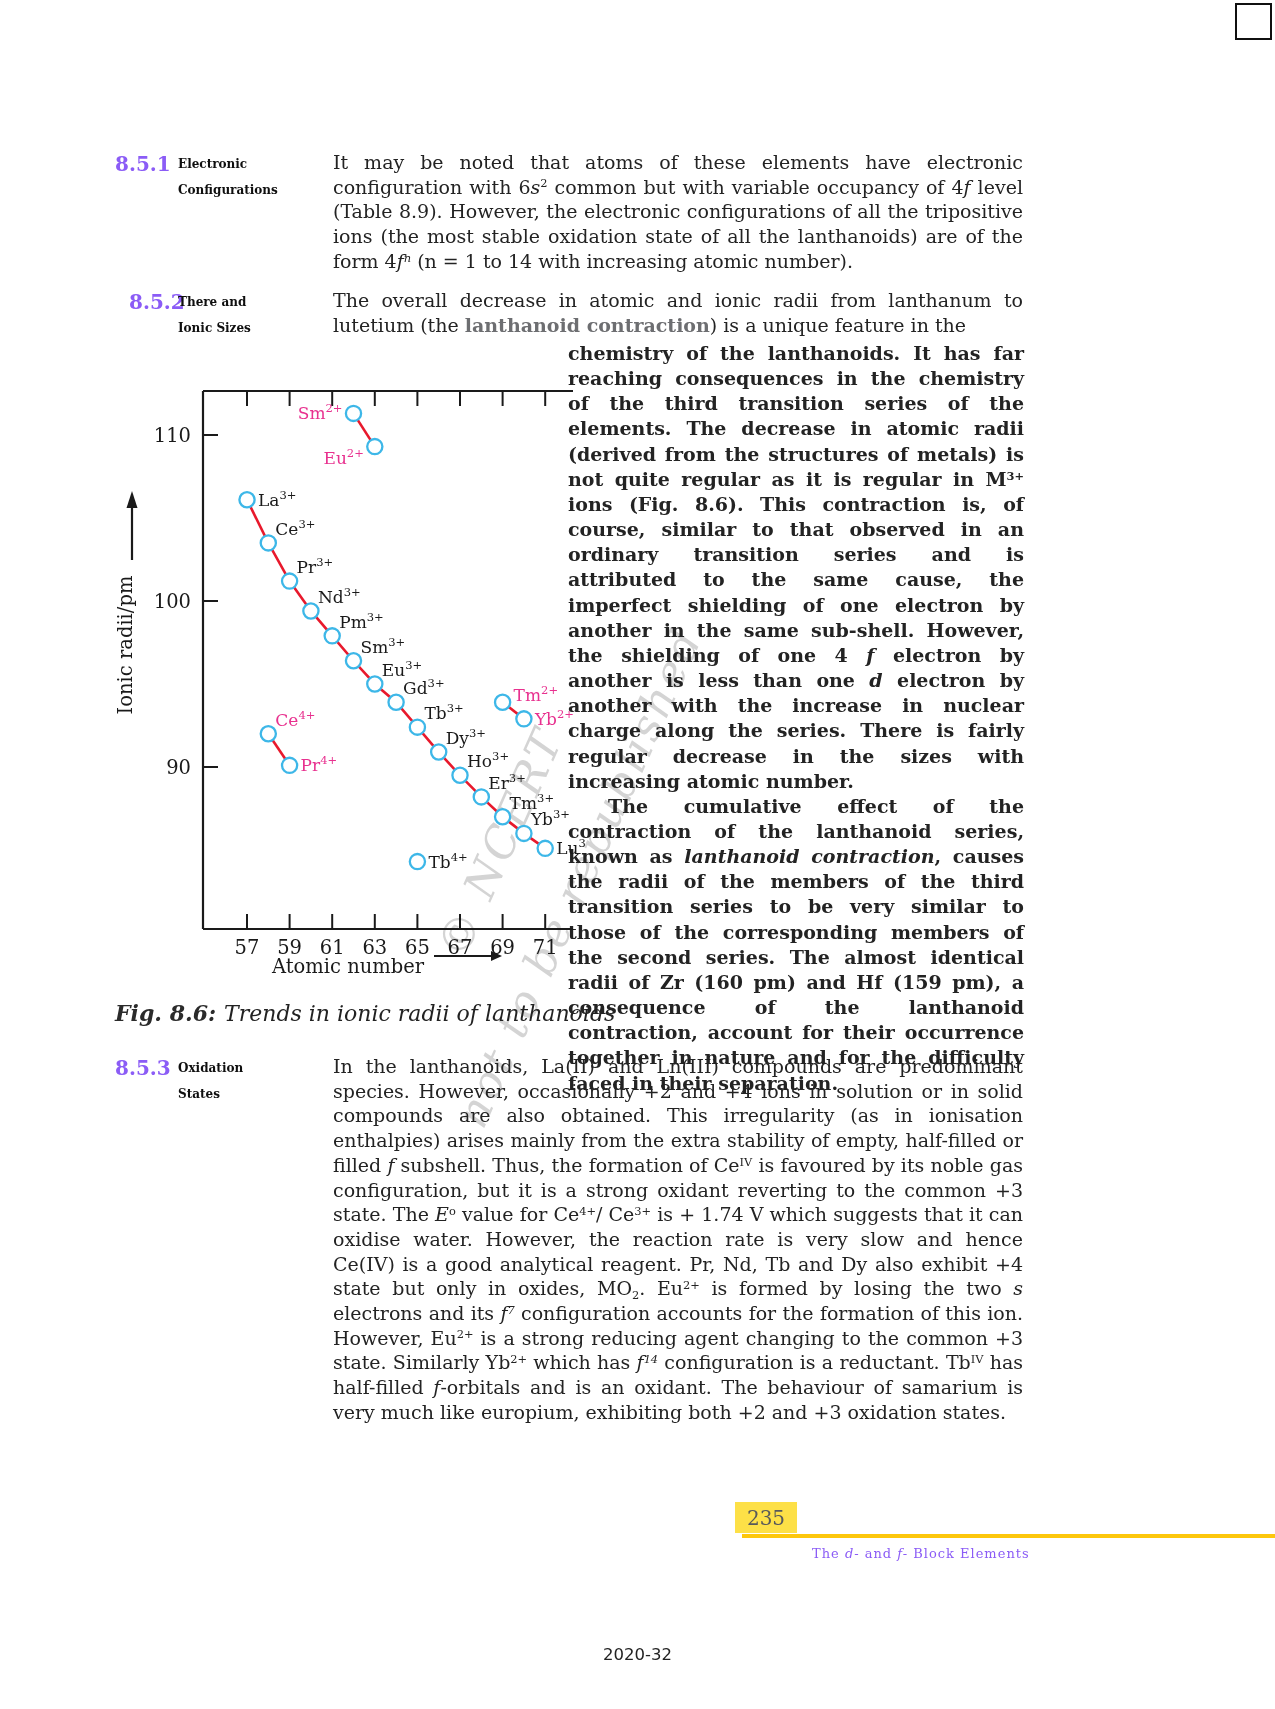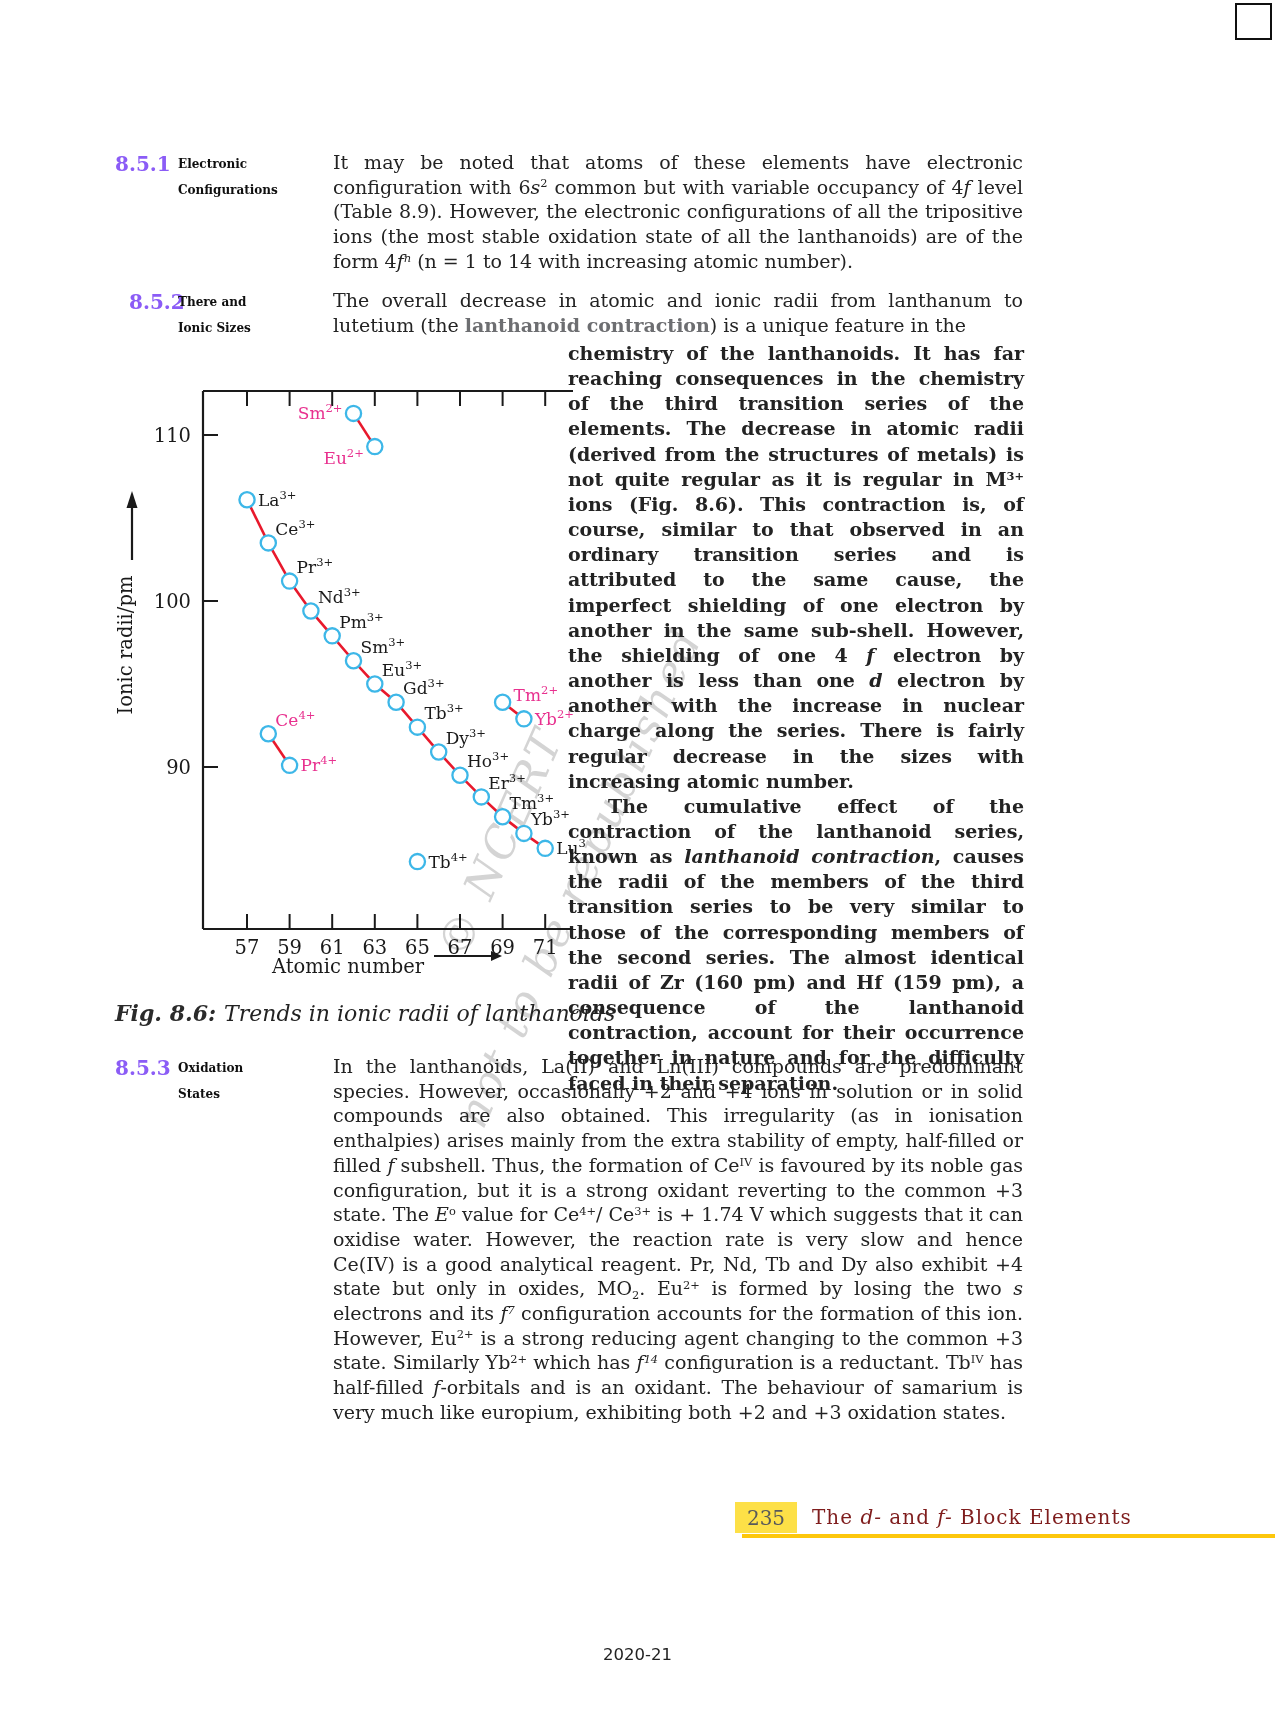--- a/index.html
+++ b/index.html
@@ -25,21 +25,21 @@
   .caption .lbl{font-weight:bold;font-style:italic;color:#2b2b2b;}
   .caption .txt{font-style:italic;margin-left:8px;}
   .watermark{position:absolute;left:300px;top:630px;width:480px;height:460px;
        display:flex;flex-direction:column;align-items:center;justify-content:center;
        transform:rotate(-66deg);z-index:0;pointer-events:none;}
   .watermark div{font-size:44px;font-style:italic;letter-spacing:3px;line-height:86px;
        color:rgba(122,122,122,0.32);white-space:nowrap;}
   .content{position:relative;z-index:1;}
   .footer-badge{position:absolute;left:735px;top:1502px;width:62px;height:31px;background:#fde047;
        display:flex;align-items:center;justify-content:center;font-size:20px;color:#58595b;}
-  .footer-title{position:absolute;left:812px;top:1505px;font-size:20px;color:#7f1d1d;letter-spacing:1px;}
+  .footer-title{position:absolute;left:812px;top:1546px;font-size:13px;color:#8b5cf6;letter-spacing:1px;}
   .footer-rule{position:absolute;left:742px;top:1534px;width:533px;height:4px;background:#fdc70c;}
   .year{position:absolute;left:0;top:1645px;width:100%;text-align:center;font-size:16.5px;color:#232323;
         font-family:"DejaVu Sans","Liberation Sans",sans-serif;}
 </style>
 </head>
 <body>
 
 <div class="page">
 
   <div class="watermark">
@@ -166,16 +166,16 @@
     <div class="abs sec-num" style="left:115px;top:1055px;">8.5.3</div>
     <div class="abs sec-head" style="left:178px;top:1055px;">
       <div>Oxidation</div>
       <div>States</div>
     </div>
     <div class="abs body-text" style="left:333px;top:1054px;width:690px;"><span>In the lanthanoids, La(II) and Ln(III) compounds are predominant species. However, occasionally +2 and +4 ions in solution or in solid compounds are also obtained. This irregularity (as in ionisation enthalpies) arises mainly from the extra stability of empty, half-filled or filled </span><span class="it">f</span><span> subshell. Thus, the formation of Ce</span><sup>IV</sup><span> is favoured by its noble gas configuration, but it is a strong oxidant reverting to the common +3 state. The </span><span class="it">E</span><sup>o</sup><span> value for Ce</span><sup>4+</sup><span>/ Ce</span><sup>3+</sup><span> is + 1.74 V which suggests that it can oxidise water. However, the reaction rate is very slow and hence Ce(IV) is a good analytical reagent. Pr, Nd, Tb and Dy also exhibit +4 state but only in oxides, MO</span><sub>2</sub><span>. Eu</span><sup>2+</sup><span> is formed by losing the two </span><span class="it">s</span><span> electrons and its </span><span class="it">f</span><sup class="it">7</sup><span> configuration accounts for the formation of this ion. However, Eu</span><sup>2+</sup><span> is a strong reducing agent changing to the common +3 state. Similarly Yb</span><sup>2+</sup><span> which has </span><span class="it">f</span><sup class="it">14</sup><span> configuration is a reductant. Tb</span><sup>IV</sup><span> has half-filled </span><span class="it">f</span><span>-orbitals and is an oxidant. The behaviour of samarium is very much like europium, exhibiting both +2 and +3 oxidation states.</span></div>
 
     <div class="footer-badge">235</div>
     <div class="footer-title"><span>The </span><span class="it">d-</span><span> and </span><span class="it">f-</span><span> Block Elements</span></div>
     <div class="footer-rule"></div>
-    <div class="year">2020-21</div>
+    <div class="year">2020-32</div>
 
   </div>
 </div>
 
 </body></html>

